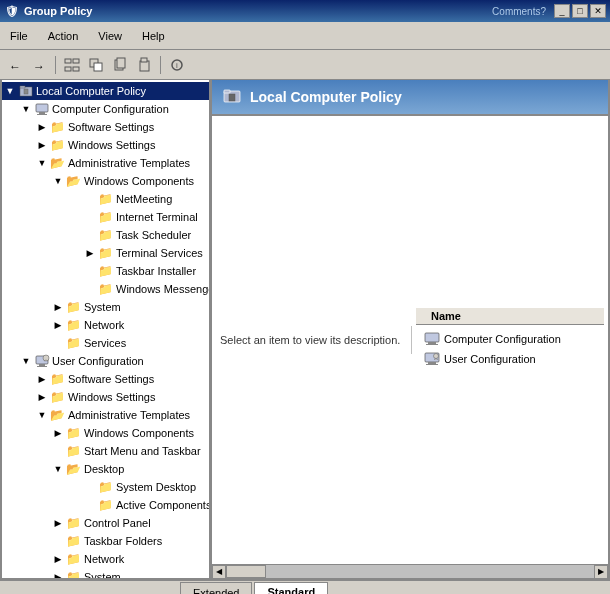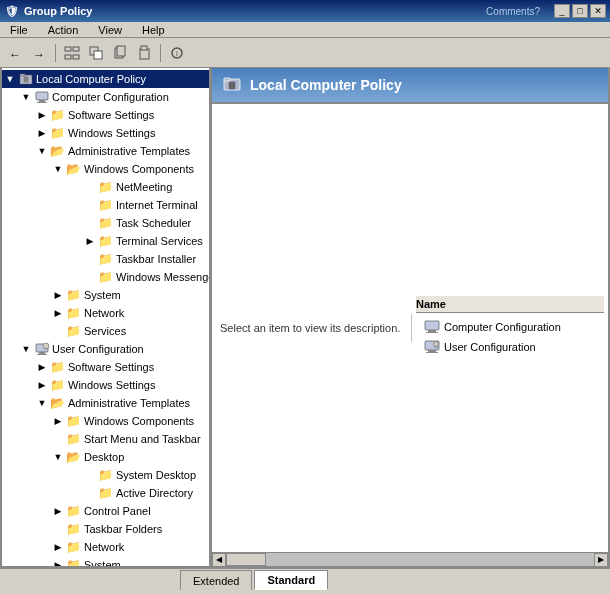--- a/index.html
+++ b/index.html
@@ -39,41 +39,41 @@
     }
     .title-bar-right {
       display: flex;
       align-items: center;
       gap: 2px;
     }
     .title-bar-right a {
       color: #adc9e8;
       font-size: 10px;
       text-decoration: none;
-      margin-right: 12px;
+      margin-right: 6px;
     }
     .win-btn {
       width: 16px;
       height: 14px;
       background: #d4d0c8;
       border: 1px solid #888;
       display: flex;
       align-items: center;
       justify-content: center;
       font-size: 9px;
       cursor: pointer;
       color: black;
     }
     .win-btn.close { background: #d4d0c8; }
 
     
     .menu-bar {
       background: #d4d0c8;
       border-bottom: 1px solid #888;
-      height: 16px;
+      height: 28px;
       display: flex;
       align-items: center;
       padding: 0 4px;
       gap: 8px;
     }
     .menu-item {
       padding: 2px 6px;
       cursor: pointer;
       font-size: 11px;
     }
@@ -160,21 +160,21 @@
       color: #333;
       border-right: 1px solid #c0c0c0;
     }
     .list-panel {
       flex: 1;
       padding: 4px;
     }
     .list-header {
       display: flex;
       border-bottom: 1px solid #888;
-      padding: 2px 0;
+      padding: 2px 15px;
       font-size: 11px;
       font-weight: bold;
       background: #e8e4dc;
     }
     .list-items {
       padding: 4px;
     }
     .list-item {
       display: flex;
       align-items: center;
@@ -541,21 +541,21 @@
                 <span class="tree-expander" style="visibility:hidden;">▶</span>
                 <span class="tree-icon">📁</span>
                 <span class="tree-label">System Desktop</span>
               </div>
             </div>
 
             <div class="tree-node" style="padding-left:32px;">
               <div class="tree-row">
                 <span class="tree-expander" style="visibility:hidden;">▶</span>
                 <span class="tree-icon">📁</span>
-                <span class="tree-label">Active Directory</span>
+                <span class="tree-label">Active Components</span>
               </div>
             </div>
           </div>
 
           <div class="tree-node" style="padding-left:16px;">
             <div class="tree-row">
               <span class="tree-expander">▶</span>
               <span class="tree-icon">📁</span>
               <span class="tree-label">Control Panel</span>
             </div>

